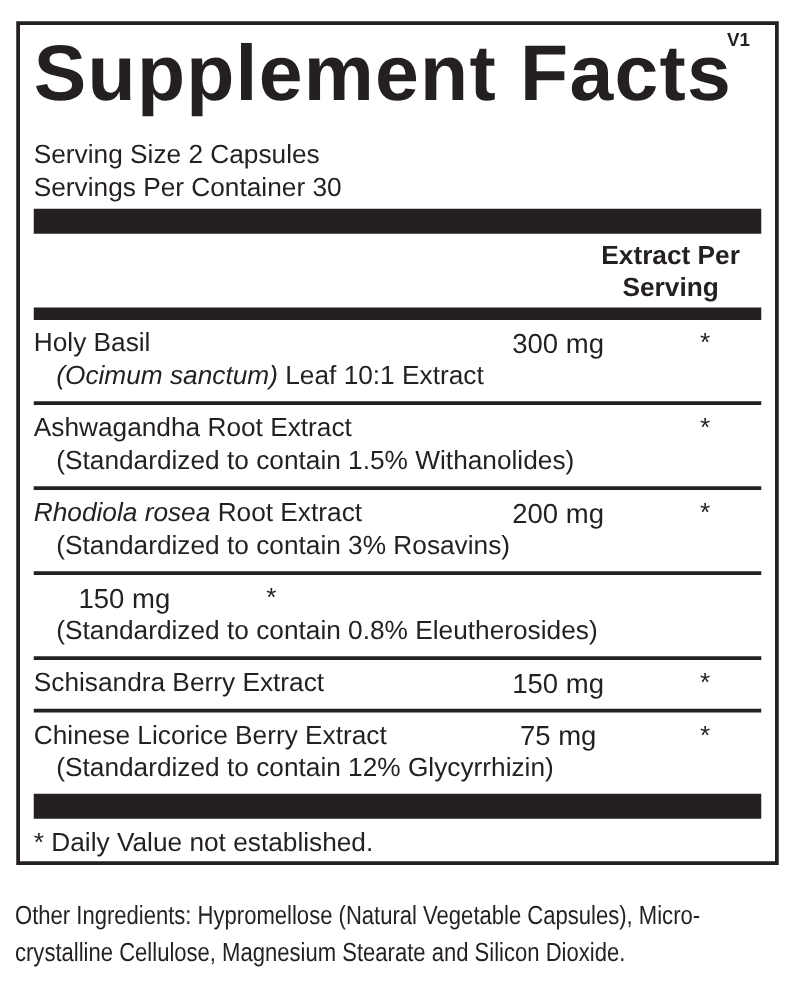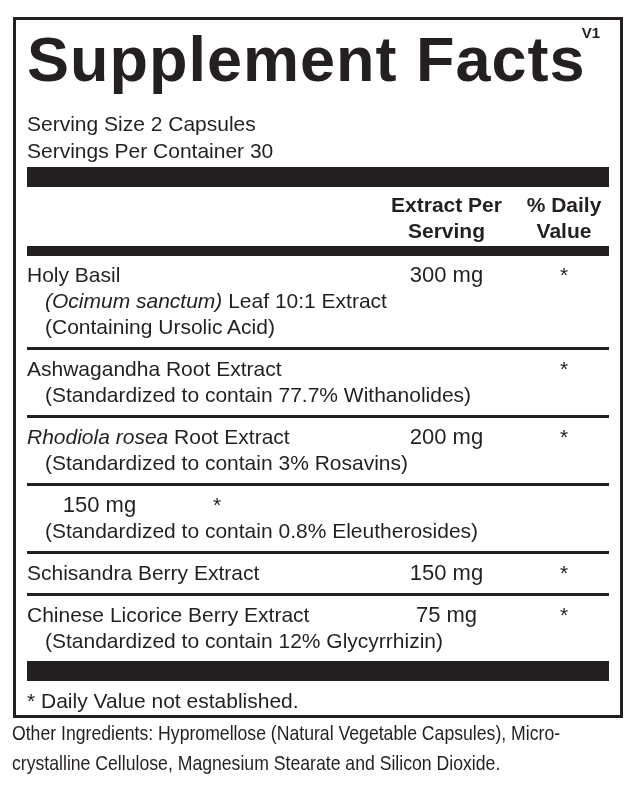--- a/index.html
+++ b/index.html
@@ -75,44 +75,39 @@
   <div class="serving-line">Servings Per Container 30</div>
 
   <div class="bar-thick bar-top"></div>
 
   <div class="header-row">
     <div class="header-spacer"></div>
     <div class="hdr-col hdr-amount">
       <div>Extract Per</div>
       <div>Serving</div>
     </div>
-    <div class="hdr-col hdr-dv">
-      <div>% Daily</div>
-      <div>Value</div>
-    </div>
   </div>
 
   <div class="bar-medium"></div>
 
   <div id="ingredient-rows">
       <div class="ingredient-row">
         <div class="row-main">
           <div class="ing-name"><span>Holy Basil</span></div>
           <div class="ing-amount">300 mg</div>
           <div class="ing-dv">*</div>
         </div>
         <div class="ing-detail"><em>(Ocimum sanctum)</em><span> Leaf 10:1 Extract</span></div>
-        <div class="ing-detail"><span>(Containing Ursolic Acid)</span></div>
       </div>
       <div class="ingredient-row">
         <div class="row-main">
           <div class="ing-name"><span>Ashwagandha Root Extract</span></div>
           <div class="ing-dv">*</div>
         </div>
-        <div class="ing-detail"><span>(Standardized to contain 77.7% Withanolides)</span></div>
+        <div class="ing-detail"><span>(Standardized to contain 1.5% Withanolides)</span></div>
       </div>
       <div class="ingredient-row">
         <div class="row-main">
           <div class="ing-name"><em>Rhodiola rosea</em><span> Root Extract</span></div>
           <div class="ing-amount">200 mg</div>
           <div class="ing-dv">*</div>
         </div>
         <div class="ing-detail"><span>(Standardized to contain 3% Rosavins)</span></div>
       </div>
       <div class="ingredient-row">

